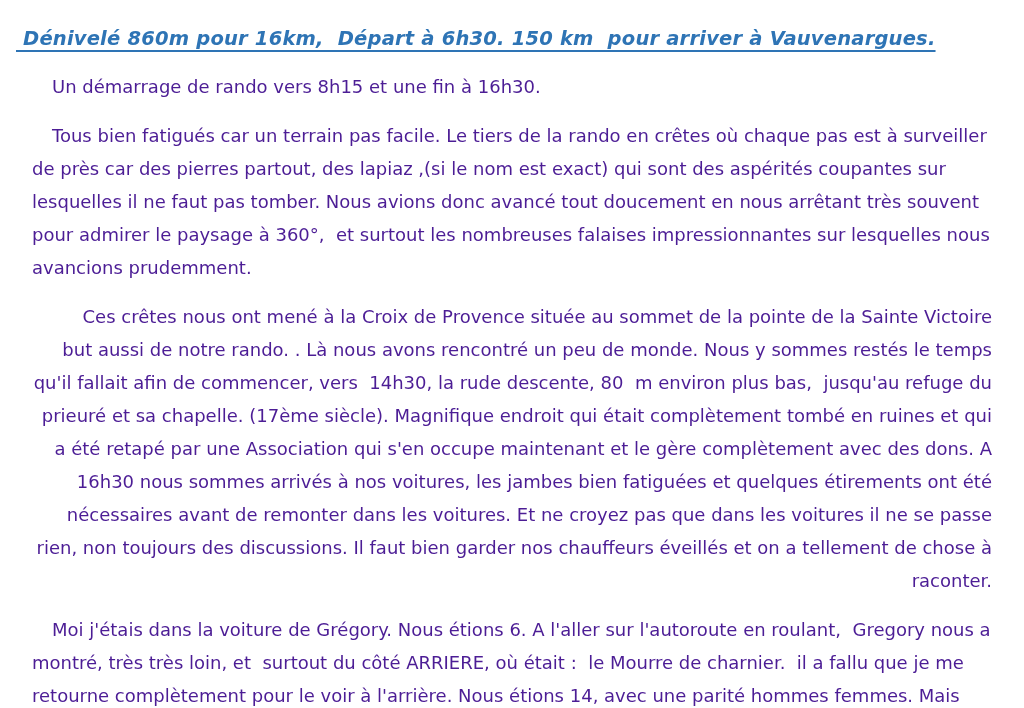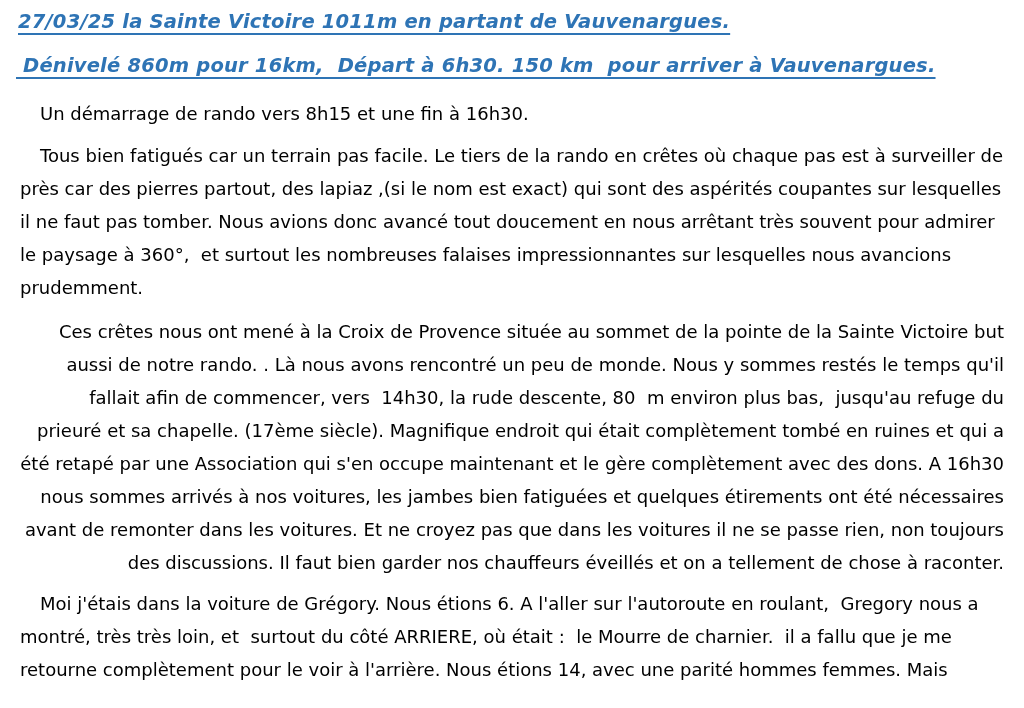--- a/index.html
+++ b/index.html
@@ -37,36 +37,35 @@
     margin-top: 4px;
     margin-left: 2px;
   }
   .heading-2 {
     margin-top: 21px;
   }
   .body-par {
     font-family: "DejaVu Sans", sans-serif;
     font-size: 18px;
     line-height: 33px;
-    color: #000000;
-    margin: 4px;
+    color: #4c1d95;
+    margin: 16px;
     white-space: pre-wrap;
     text-indent: 20px;
     max-width: 992px;
   }
   .par-intro   { margin-top: 20px; }
   .par-terrain { margin-top: 9px; }
   .par-cretes  { margin-top: 11px; text-align: right; }
   .par-voiture { margin-top: 8px; }
 </style>
 </head>
 <body>
 
 <main class="page">
-  <h1 class="heading heading-1">27/03/25 la Sainte Victoire 1011m en partant de Vauvenargues.</h1>
   <h2 class="heading heading-2"> Dénivelé 860m pour 16km,  Départ à 6h30. 150 km  pour arriver à Vauvenargues.</h2>
 
   <p class="body-par par-intro">Un démarrage de rando vers 8h15 et une fin à 16h30.</p>
 
   <p class="body-par par-terrain">Tous bien fatigués car un terrain pas facile. Le tiers de la rando en crêtes où chaque pas est à surveiller de près car des pierres partout, des lapiaz ,(si le nom est exact) qui sont des aspérités coupantes sur lesquelles il ne faut pas tomber. Nous avions donc avancé tout doucement en nous arrêtant très souvent pour admirer le paysage à 360°,  et surtout les nombreuses falaises impressionnantes sur lesquelles nous avancions prudemment.</p>
 
   <p class="body-par par-cretes">Ces crêtes nous ont mené à la Croix de Provence située au sommet de la pointe de la Sainte Victoire but aussi de notre rando. . Là nous avons rencontré un peu de monde. Nous y sommes restés le temps qu'il fallait afin de commencer, vers  14h30, la rude descente, 80  m environ plus bas,  jusqu'au refuge du prieuré et sa chapelle. (17ème siècle). Magnifique endroit qui était complètement tombé en ruines et qui a été retapé par une Association qui s'en occupe maintenant et le gère complètement avec des dons. A 16h30 nous sommes arrivés à nos voitures, les jambes bien fatiguées et quelques étirements ont été nécessaires avant de remonter dans les voitures. Et ne croyez pas que dans les voitures il ne se passe rien, non toujours des discussions. Il faut bien garder nos chauffeurs éveillés et on a tellement de chose à raconter.</p>
 
   <p class="body-par par-voiture">Moi j'étais dans la voiture de Grégory. Nous étions 6. A l'aller sur l'autoroute en roulant,  Gregory nous a montré, très très loin, et  surtout du côté ARRIERE, où était :  le Mourre de charnier.  il a fallu que je me retourne complètement pour le voir à l'arrière. Nous étions 14, avec une parité hommes femmes. Mais</p>
 </main>

